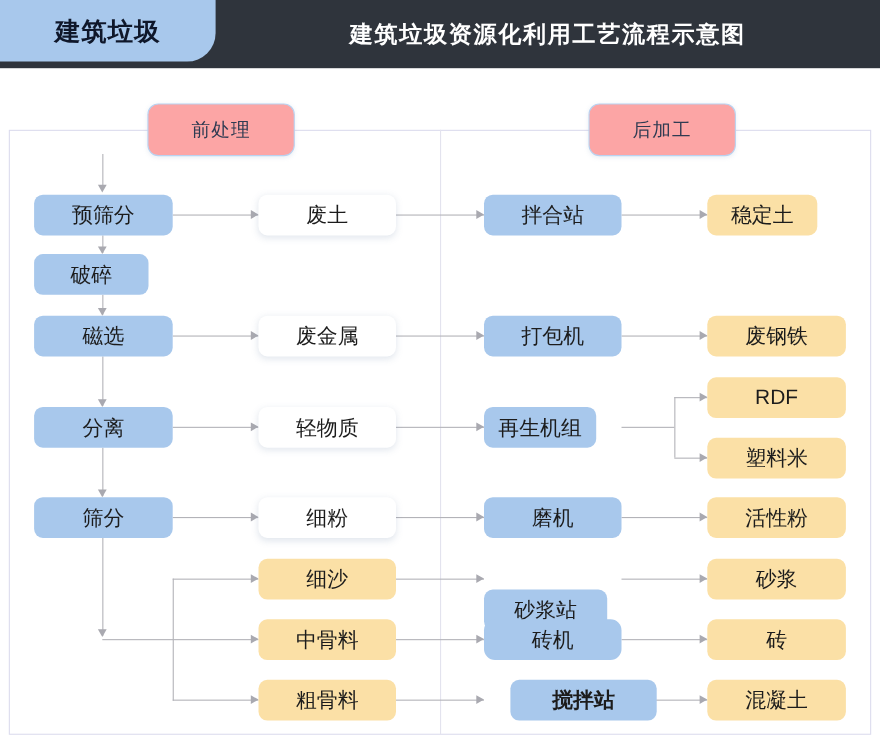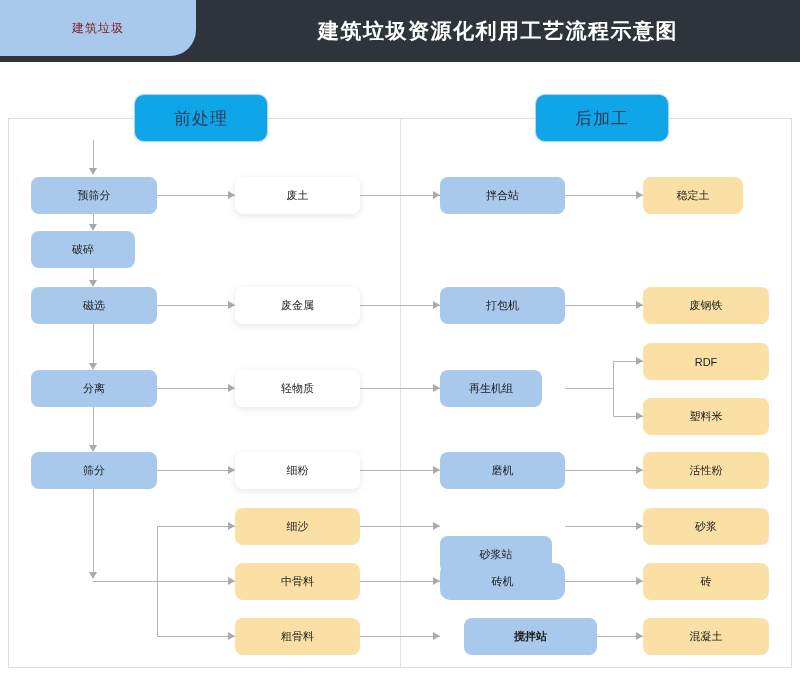--- a/index.html
+++ b/index.html
@@ -16,21 +16,21 @@
     position:absolute;left:0;top:0;width:800px;height:62px;
     background:#2f343c;
   }
   .header-tab{
     position:absolute;left:0;top:0;width:196px;height:56px;
     background:#a8c8ec;
     border-bottom-right-radius:26px;
     display:flex;align-items:center;justify-content:center;
   }
   .header-tab span{
-    color:#7f1d1d;font-size:12px;letter-spacing:1px;font-weight:400;
+    color:#0f172a;font-size:23px;letter-spacing:1px;font-weight:700;
   }
   .header-title{
     position:absolute;left:196px;top:0;width:604px;height:62px;
     display:flex;align-items:center;justify-content:center;
   }
   .header-title span{
     color:#ffffff;font-size:21px;font-weight:700;letter-spacing:1.5px;
   }
 
   
@@ -42,36 +42,36 @@
     background:#fff;
   }
   .vdivider{
     position:absolute;left:400px;top:118px;width:1px;height:550px;
     background:#e3e3ee;
   }
 
   
   .pill{
     position:absolute;height:46px;
-    background:#0ea5e9;
+    background:#fca5a5;
     border:1px solid #b9d2f0;
     border-radius:10px;
     display:flex;align-items:center;justify-content:center;
     box-shadow:0 1px 4px rgba(150,170,200,.18);
     z-index:6;
   }
   .pill span{color:#2f3b52;font-size:17px;letter-spacing:1px;}
   #pill-pre{left:134px;top:94px;width:132px;}
   #pill-post{left:535px;top:94px;width:132px;}
 
   
   .node{
     position:absolute;height:37px;border-radius:8px;
     display:flex;align-items:center;justify-content:center;
-    font-size:11px;color:#1c1c1c;z-index:5;
+    font-size:19px;color:#1c1c1c;z-index:5;
     box-sizing:border-box;
   }
   .node.blue{background:#a8c8ec;}
   .node.white{background:#ffffff;box-shadow:0 2px 7px rgba(120,140,175,.22);}
   .node.yellow{background:#fbe0a6;}
 
   
   .ln{position:absolute;background:#b3b3b8;z-index:2;}
   .ln.h{height:1px;}
   .ln.v{width:1px;}

